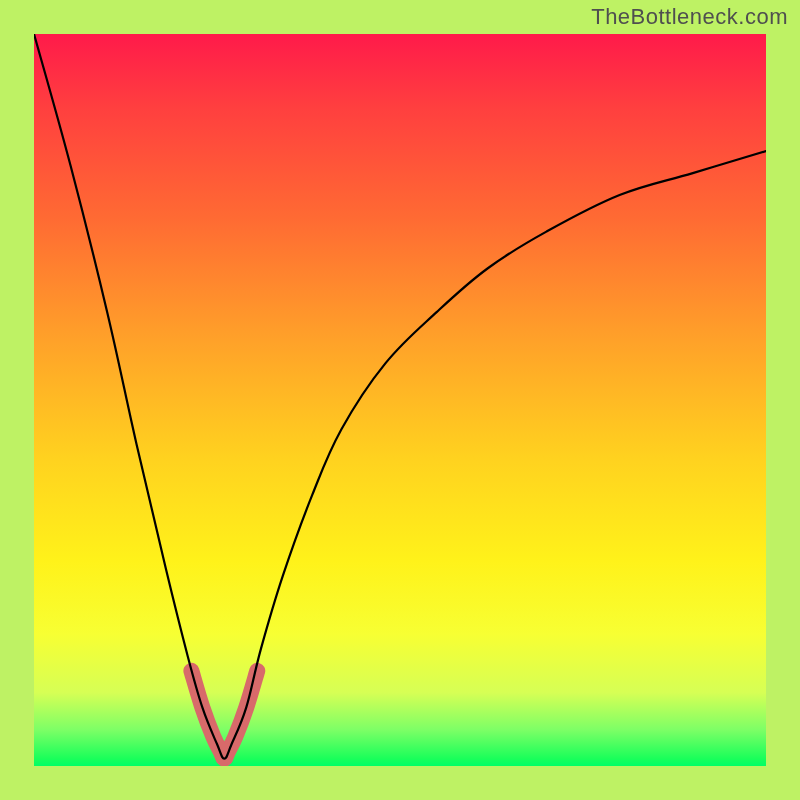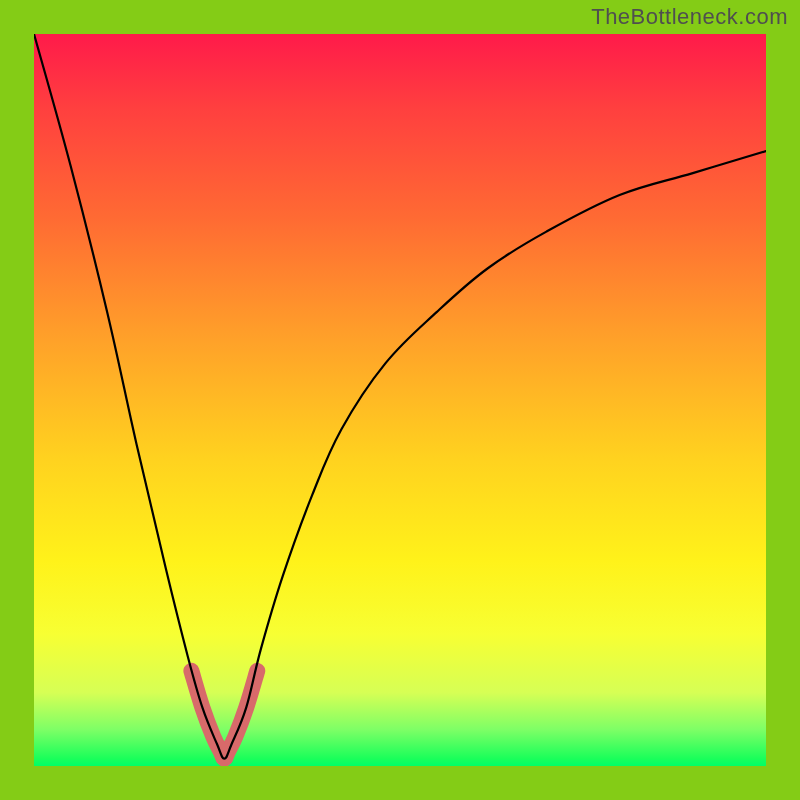--- a/index.html
+++ b/index.html
@@ -10,21 +10,21 @@
     background: #000;
     font-family: Arial, Helvetica, sans-serif;
     overflow: hidden;
   }
   .frame {
     position: absolute;
     top: 0;
     left: 0;
     width: 800px;
     height: 800px;
-    background: #84cc16;
+    background: #bef264;
   }
   .plot-area {
     position: absolute;
     top: 34px;
     left: 34px;
     width: 732px;
     height: 732px;
     overflow: hidden;
   }
   .gradient-bg {

